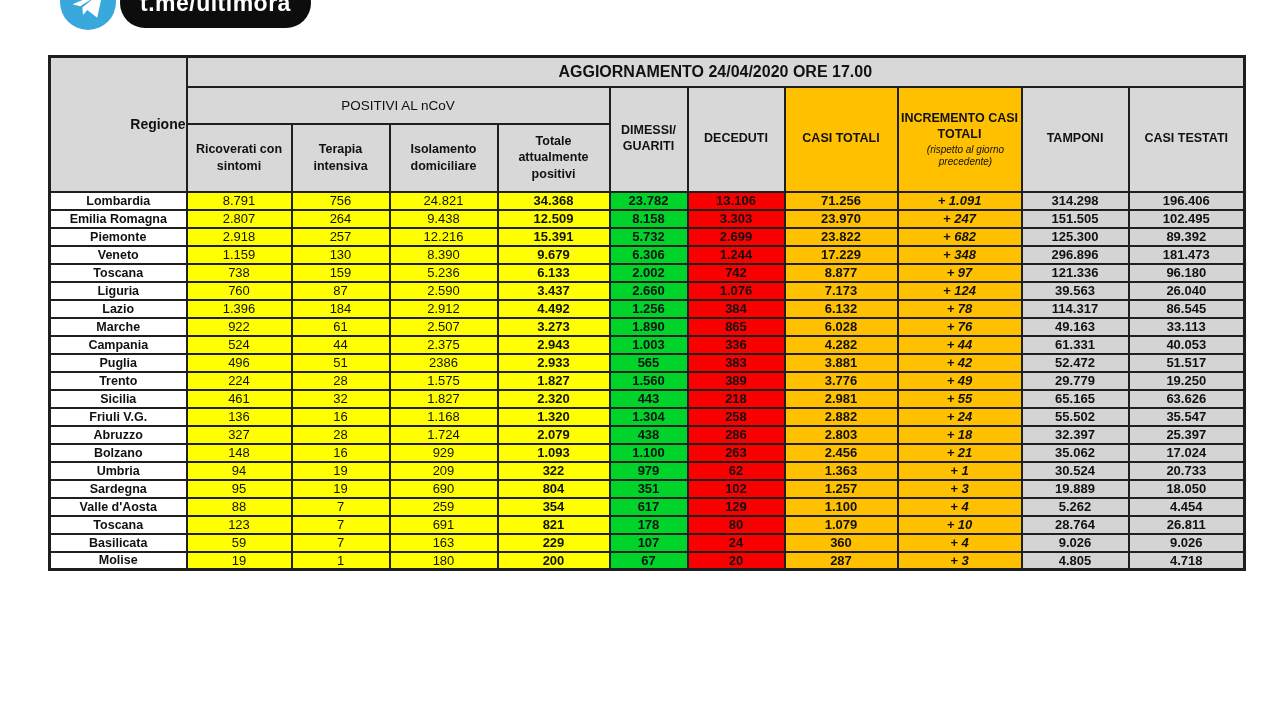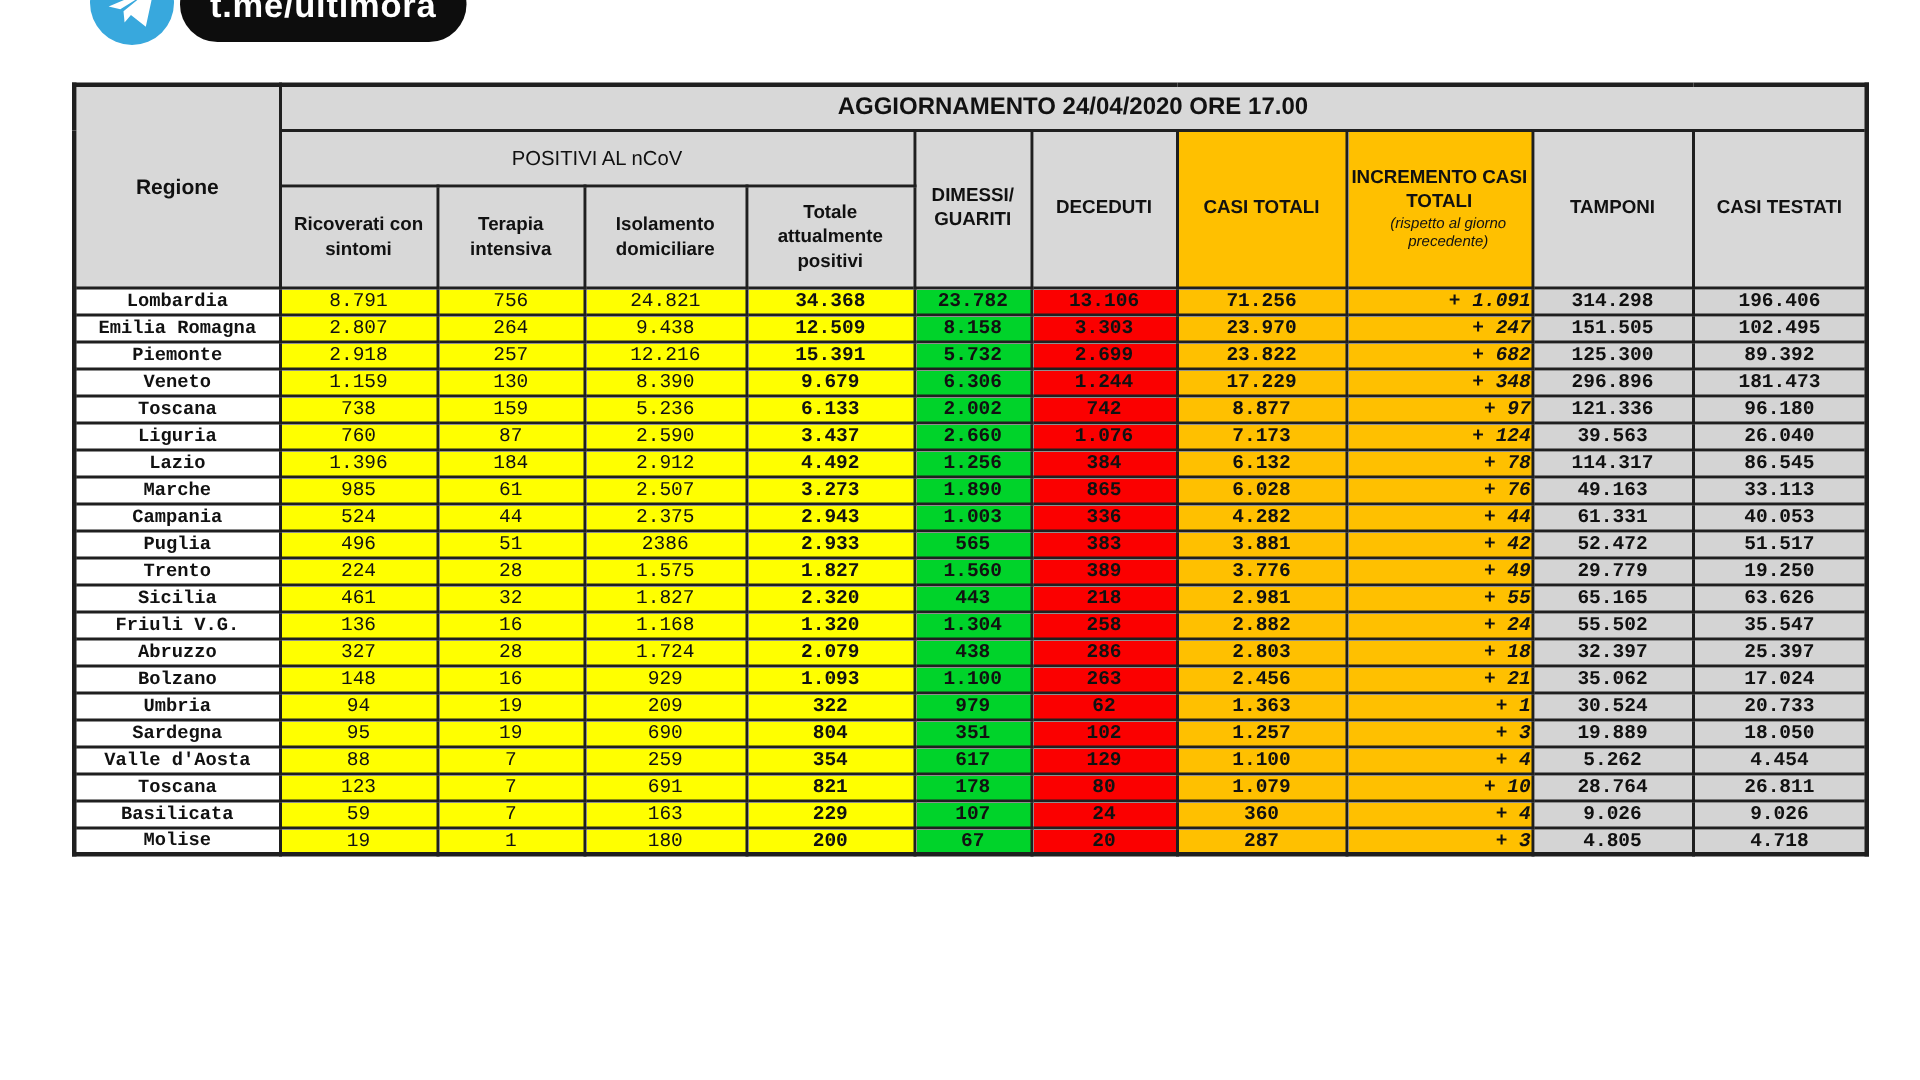--- a/index.html
+++ b/index.html
@@ -24,37 +24,37 @@
   .tbl-wrap { position:absolute; left:48px; top:55px; }
   table { border-collapse:collapse; table-layout:fixed; width:1195px;
           border:3px solid #1f1f1f; }
   td { border:2px solid #1f1f1f; text-align:center; vertical-align:middle;
        color:#111; overflow:hidden; }
 
   
   .h-gray   { background:var(--c-gray_header,#d8d8d8); }
   .h-orange { background:var(--c-orange,#ffc000); }
   .title-cell { font-weight:700; font-size:16px; height:30px; }
-  .regione-cell { font-weight:700; font-size:14px; }
+  .regione-cell { font-weight:700; font-size:14px;text-align:right; }
   .group-cell { font-weight:400; font-size:13.5px; height:37px; }
   .sub-cell { font-weight:700; font-size:12.5px; line-height:1.3; height:68px; padding:2px; }
   .col-head { font-weight:700; font-size:12.5px; line-height:1.25; padding:2px; }
   .inc-note { font-style:italic; font-weight:400; font-size:10px; line-height:1.15;
               margin-top:2px; display:block;padding-left:12px; }
 
   
-  tbody tr { height:18px;font-family:Liberation Mono, monospace; }
+  tbody tr { height:18px; }
   tbody td { font-size:13px; }
   .c-region { background:#ffffff; font-weight:700; font-size:12.5px; }
   .c-yellow { background:var(--c-yellow,#ffff00); font-weight:400; }
   .c-yellow-b { background:var(--c-yellow,#ffff00); font-weight:700; }
   .c-green  { background:var(--c-green,#00d32a); font-weight:700; }
   .c-red    { background:var(--c-red,#fb0000); font-weight:700; }
   .c-orange { background:var(--c-orange,#ffc000); font-weight:700;margin-top:11px; }
-  .c-orange-i { background:var(--c-orange,#ffc000); font-weight:600; font-style:italic;text-align:right; }
+  .c-orange-i { background:var(--c-orange,#ffc000); font-weight:600; font-style:italic; }
   .c-gray   { background:var(--c-gray_cell,#d4d4d4); font-weight:700;margin-left:40px; }
 </style>
 </head>
 <body>
 
 <div class="tg-circle">
   <span>
     <svg width="34" height="34" viewBox="0 0 24 24">
       <path d="M1 11.5 L22.5 2.5 L18.5 21 L11.5 15.5 L8.5 19 L8 13.8 L17.5 6 L6.5 12.8 Z" fill="#ffffff"></path>
     </svg>
@@ -190,21 +190,21 @@
           <td class="c-yellow-b">4.492</td>
           <td class="c-green">1.256</td>
           <td class="c-red">384</td>
           <td class="c-orange">6.132</td>
           <td class="c-orange-i">+ 78</td>
           <td class="c-gray">114.317</td>
           <td class="c-gray">86.545</td>
         </tr>
         <tr>
           <td class="c-region">Marche</td>
-          <td class="c-yellow">985</td>
+          <td class="c-yellow">922</td>
           <td class="c-yellow">61</td>
           <td class="c-yellow">2.507</td>
           <td class="c-yellow-b">3.273</td>
           <td class="c-green">1.890</td>
           <td class="c-red">865</td>
           <td class="c-orange">6.028</td>
           <td class="c-orange-i">+ 76</td>
           <td class="c-gray">49.163</td>
           <td class="c-gray">33.113</td>
         </tr>

